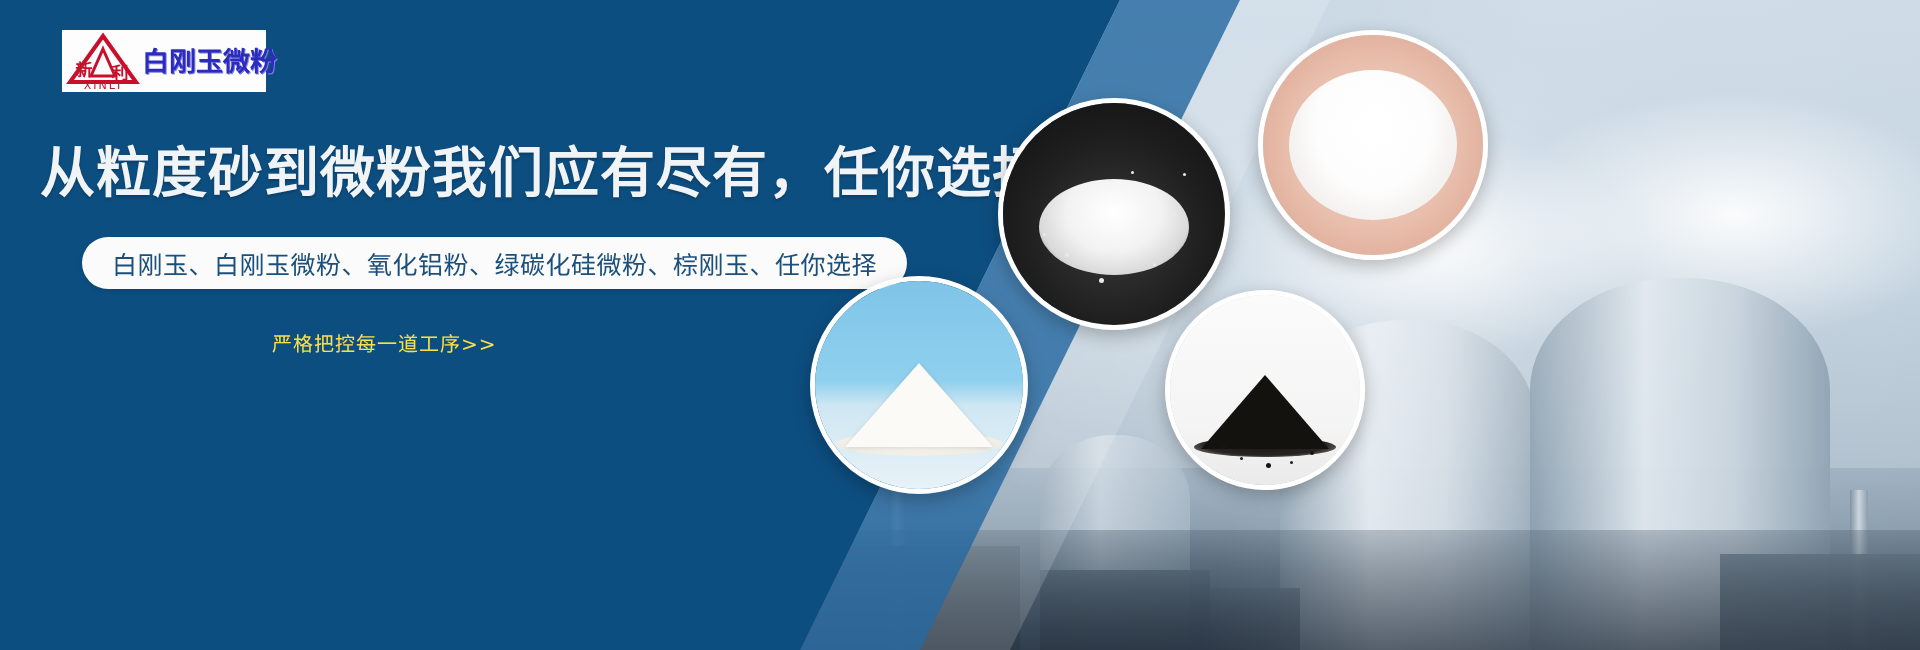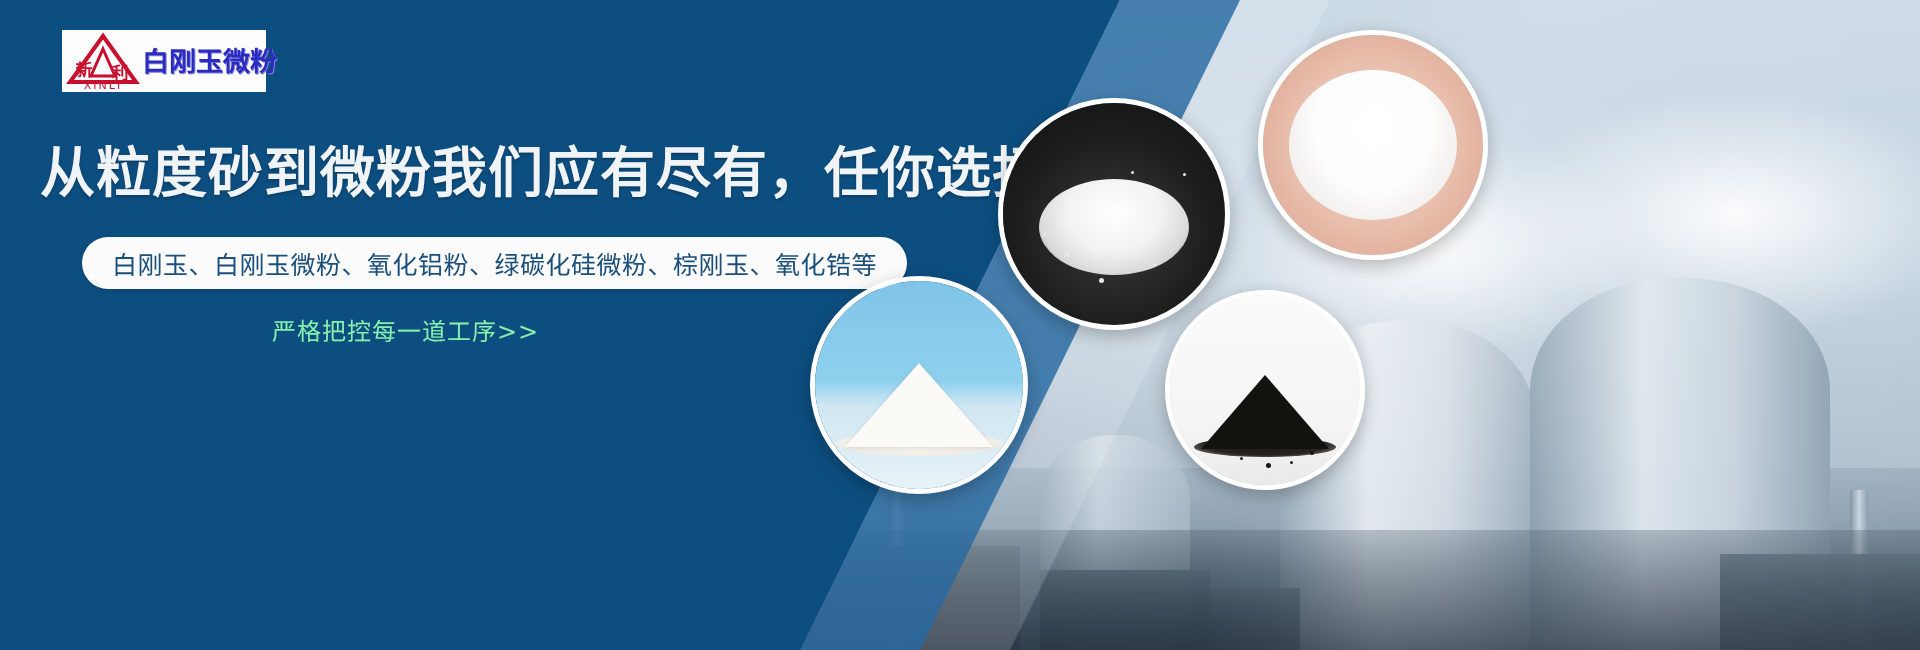--- a/index.html
+++ b/index.html
@@ -156,24 +156,24 @@
     font-family:"DejaVu Sans","Liberation Sans",sans-serif;
     font-size:25px;
     font-weight:normal;
     color:#1b4f7c;
     white-space:nowrap;
     letter-spacing:.5px;
   }
 
   
   .cta{
-    position:absolute;left:272px;top:312px;
+    position:absolute;left:272px;top:328px;
     font-family:"DejaVu Sans","Liberation Sans",sans-serif;
-    font-size:24px;
-    color:#86efac;
+    font-size:20px;
+    color:#fde047;
     letter-spacing:1px;
     white-space:nowrap;
   }
 
   
   .circle{
     position:absolute;
     border-radius:50%;
     border:5px solid #ffffff;
     box-sizing:border-box;
@@ -284,21 +284,21 @@
         <text x="54" y="47" font-family="DejaVu Sans, sans-serif" font-size="17" font-weight="bold" fill="#c8102e" text-anchor="middle">利</text>
         <text x="37" y="57" font-family="DejaVu Sans, sans-serif" font-size="11" letter-spacing="2" fill="#c8102e" text-anchor="middle">XINLI</text>
       </svg>
     </div>
     <div class="logo-text">白刚玉微粉</div>
   </div>
 
   <div class="headline">从粒度砂到微粉我们应有尽有，任你选择</div>
 
   <div class="pill">
-    <span class="pill-text">白刚玉、白刚玉微粉、氧化铝粉、绿碳化硅微粉、棕刚玉、氧化锆等</span>
+    <span class="pill-text">白刚玉、白刚玉微粉、氧化铝粉、绿碳化硅微粉、棕刚玉、任你选择</span>
   </div>
 
   <div class="cta">严格把控每一道工序&gt;&gt;</div>
 
   <div class="circle c-white-grit">
     <div class="inner">
       <div class="pile"></div>
       <div class="speck" style="left:62px;top:150px;width:4px;height:4px;"></div>
       <div class="speck" style="left:150px;top:160px;width:3px;height:3px;"></div>
       <div class="speck" style="left:96px;top:175px;width:5px;height:5px;"></div>

